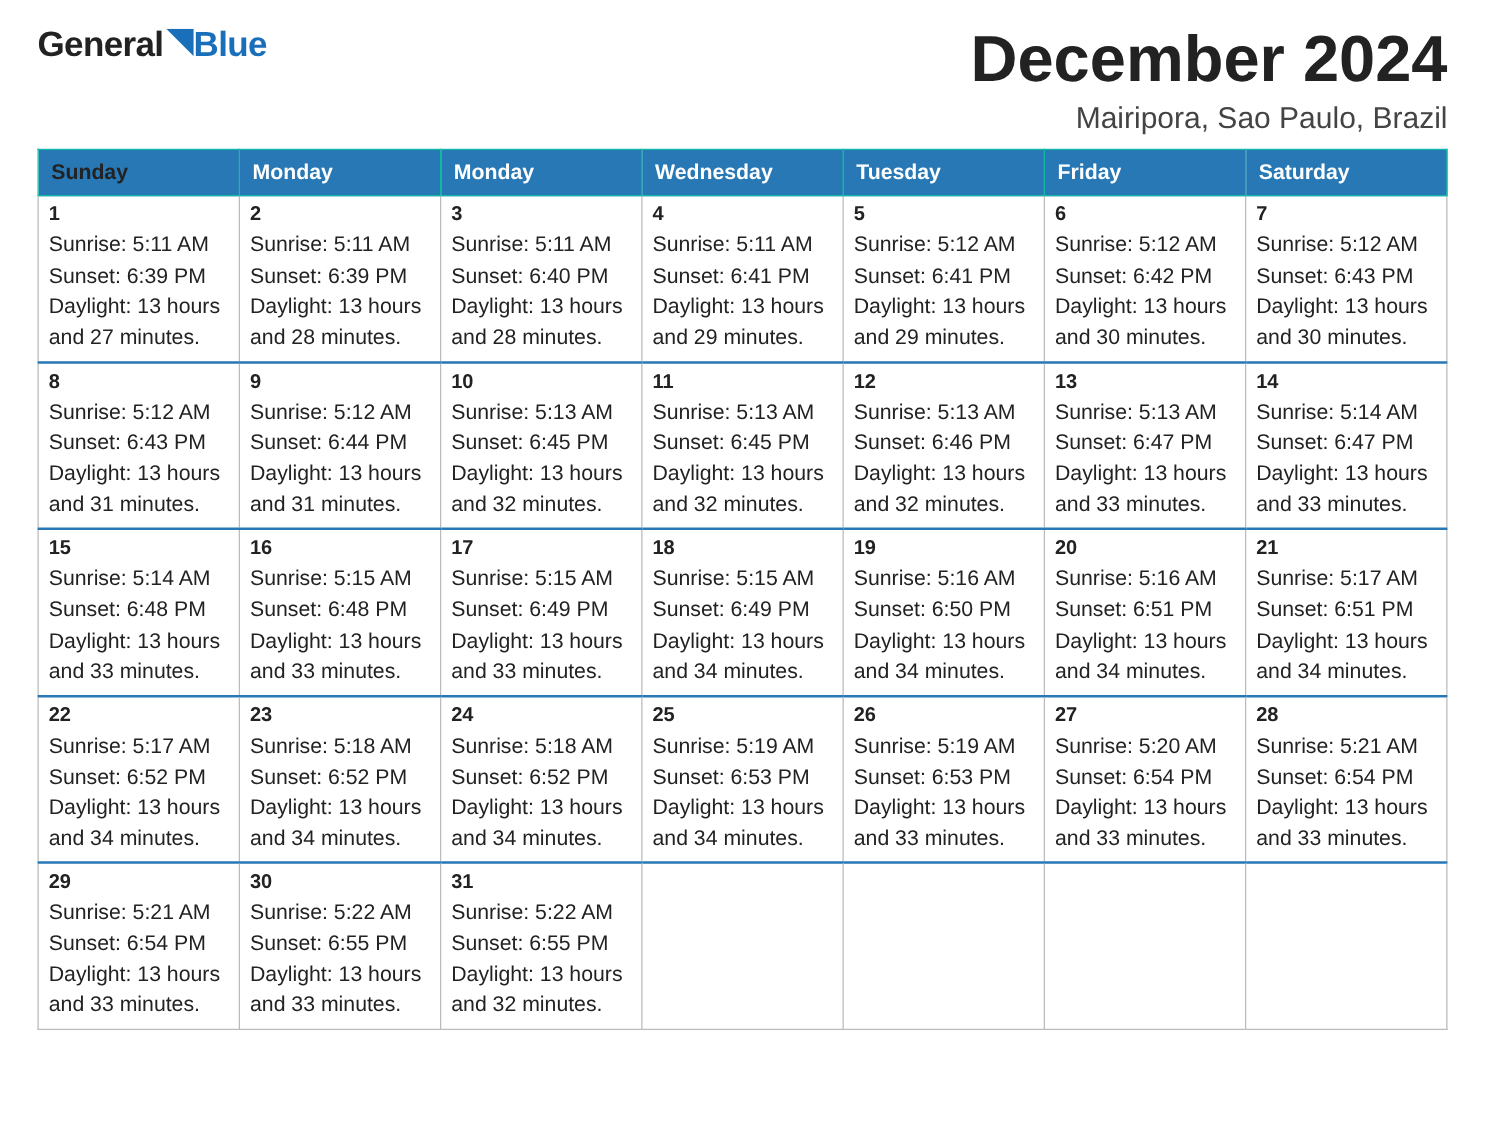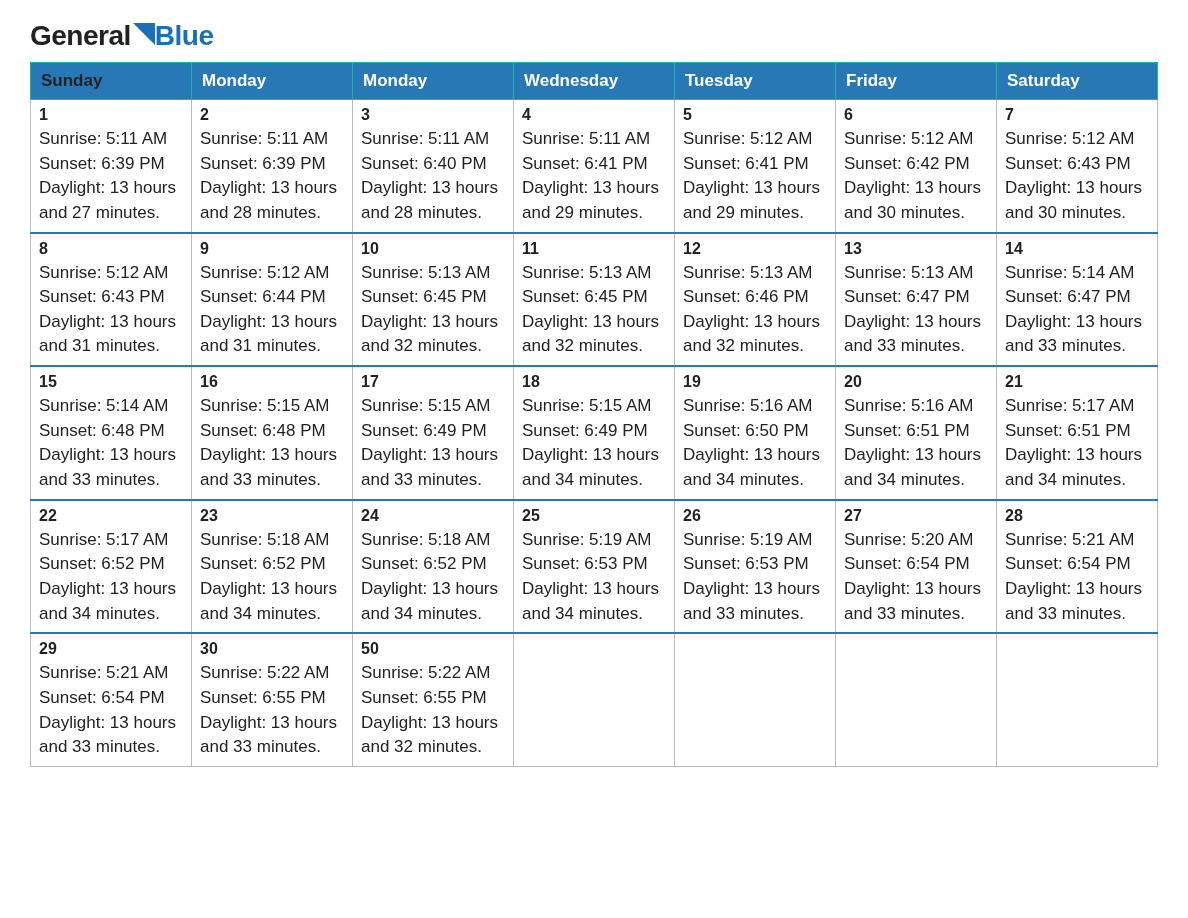--- a/index.html
+++ b/index.html
@@ -103,20 +103,22 @@
       <span class="logo-text-general">General</span>
       <span style="display:inline-block;margin-left:2px;position:relative;top:0;">
         <svg width="22" height="22" viewBox="0 0 22 22">
           <polygon points="0,0 22,0 22,22" fill="#1a6fba"></polygon>
         </svg>
       </span>
     </div>
     <span class="logo-text-blue">Blue</span>
   </div>
   <div class="title-section">
+    <div class="month-title">December 2024</div>
+    <div class="location-title">Mairipora, Sao Paulo, Brazil</div>
   </div>
 </div>
 
 <table class="calendar-table">
   <thead>
     <tr>
       <th>Sunday</th>
       <th>Monday</th>
       <th>Monday</th>
       <th>Wednesday</th>
@@ -249,21 +251,21 @@
       <tr class="row-border-top">
         <td>
         <span class="day-number">29</span>
         <span class="day-info">Sunrise: 5:21 AM<br>Sunset: 6:54 PM<br>Daylight: 13 hours and 33 minutes.</span>
       </td>
         <td>
         <span class="day-number">30</span>
         <span class="day-info">Sunrise: 5:22 AM<br>Sunset: 6:55 PM<br>Daylight: 13 hours and 33 minutes.</span>
       </td>
         <td>
-        <span class="day-number">50</span>
+        <span class="day-number">31</span>
         <span class="day-info">Sunrise: 5:22 AM<br>Sunset: 6:55 PM<br>Daylight: 13 hours and 32 minutes.</span>
       </td>
         <td class="empty-cell"></td>
         <td class="empty-cell"></td>
         <td class="empty-cell"></td>
         <td class="empty-cell"></td>
       </tr>
     </tbody>
 </table>
 

